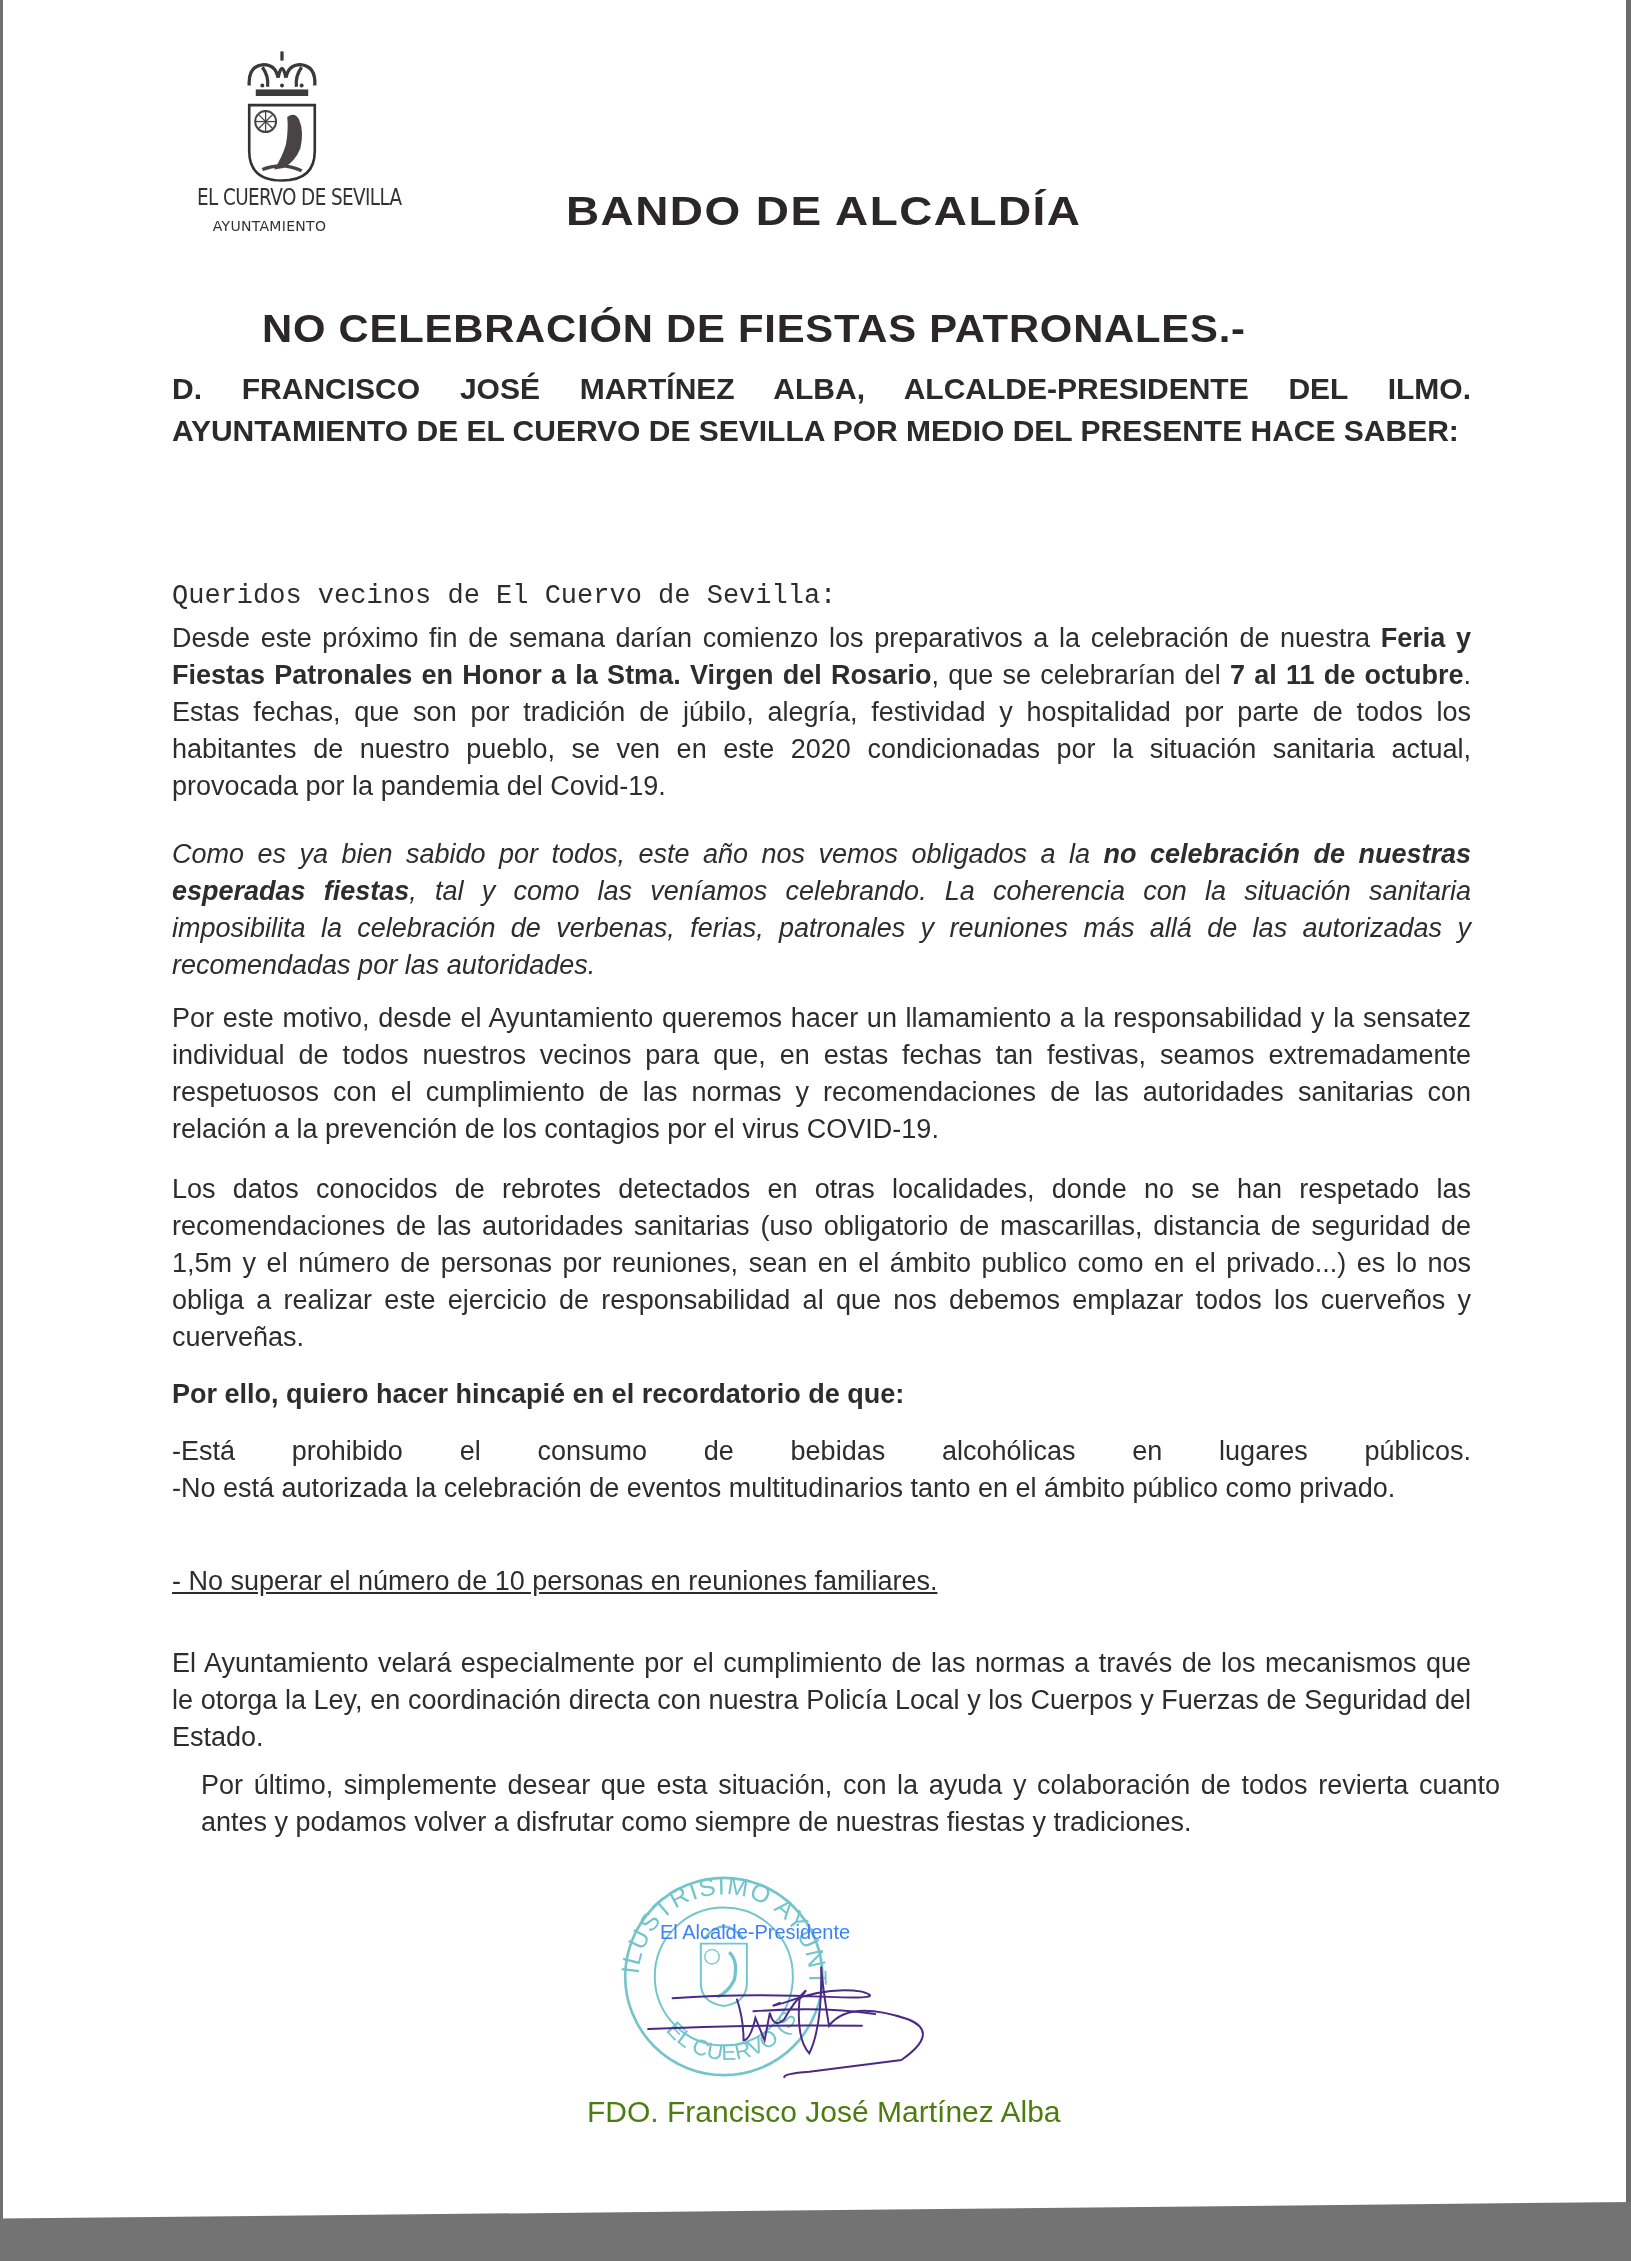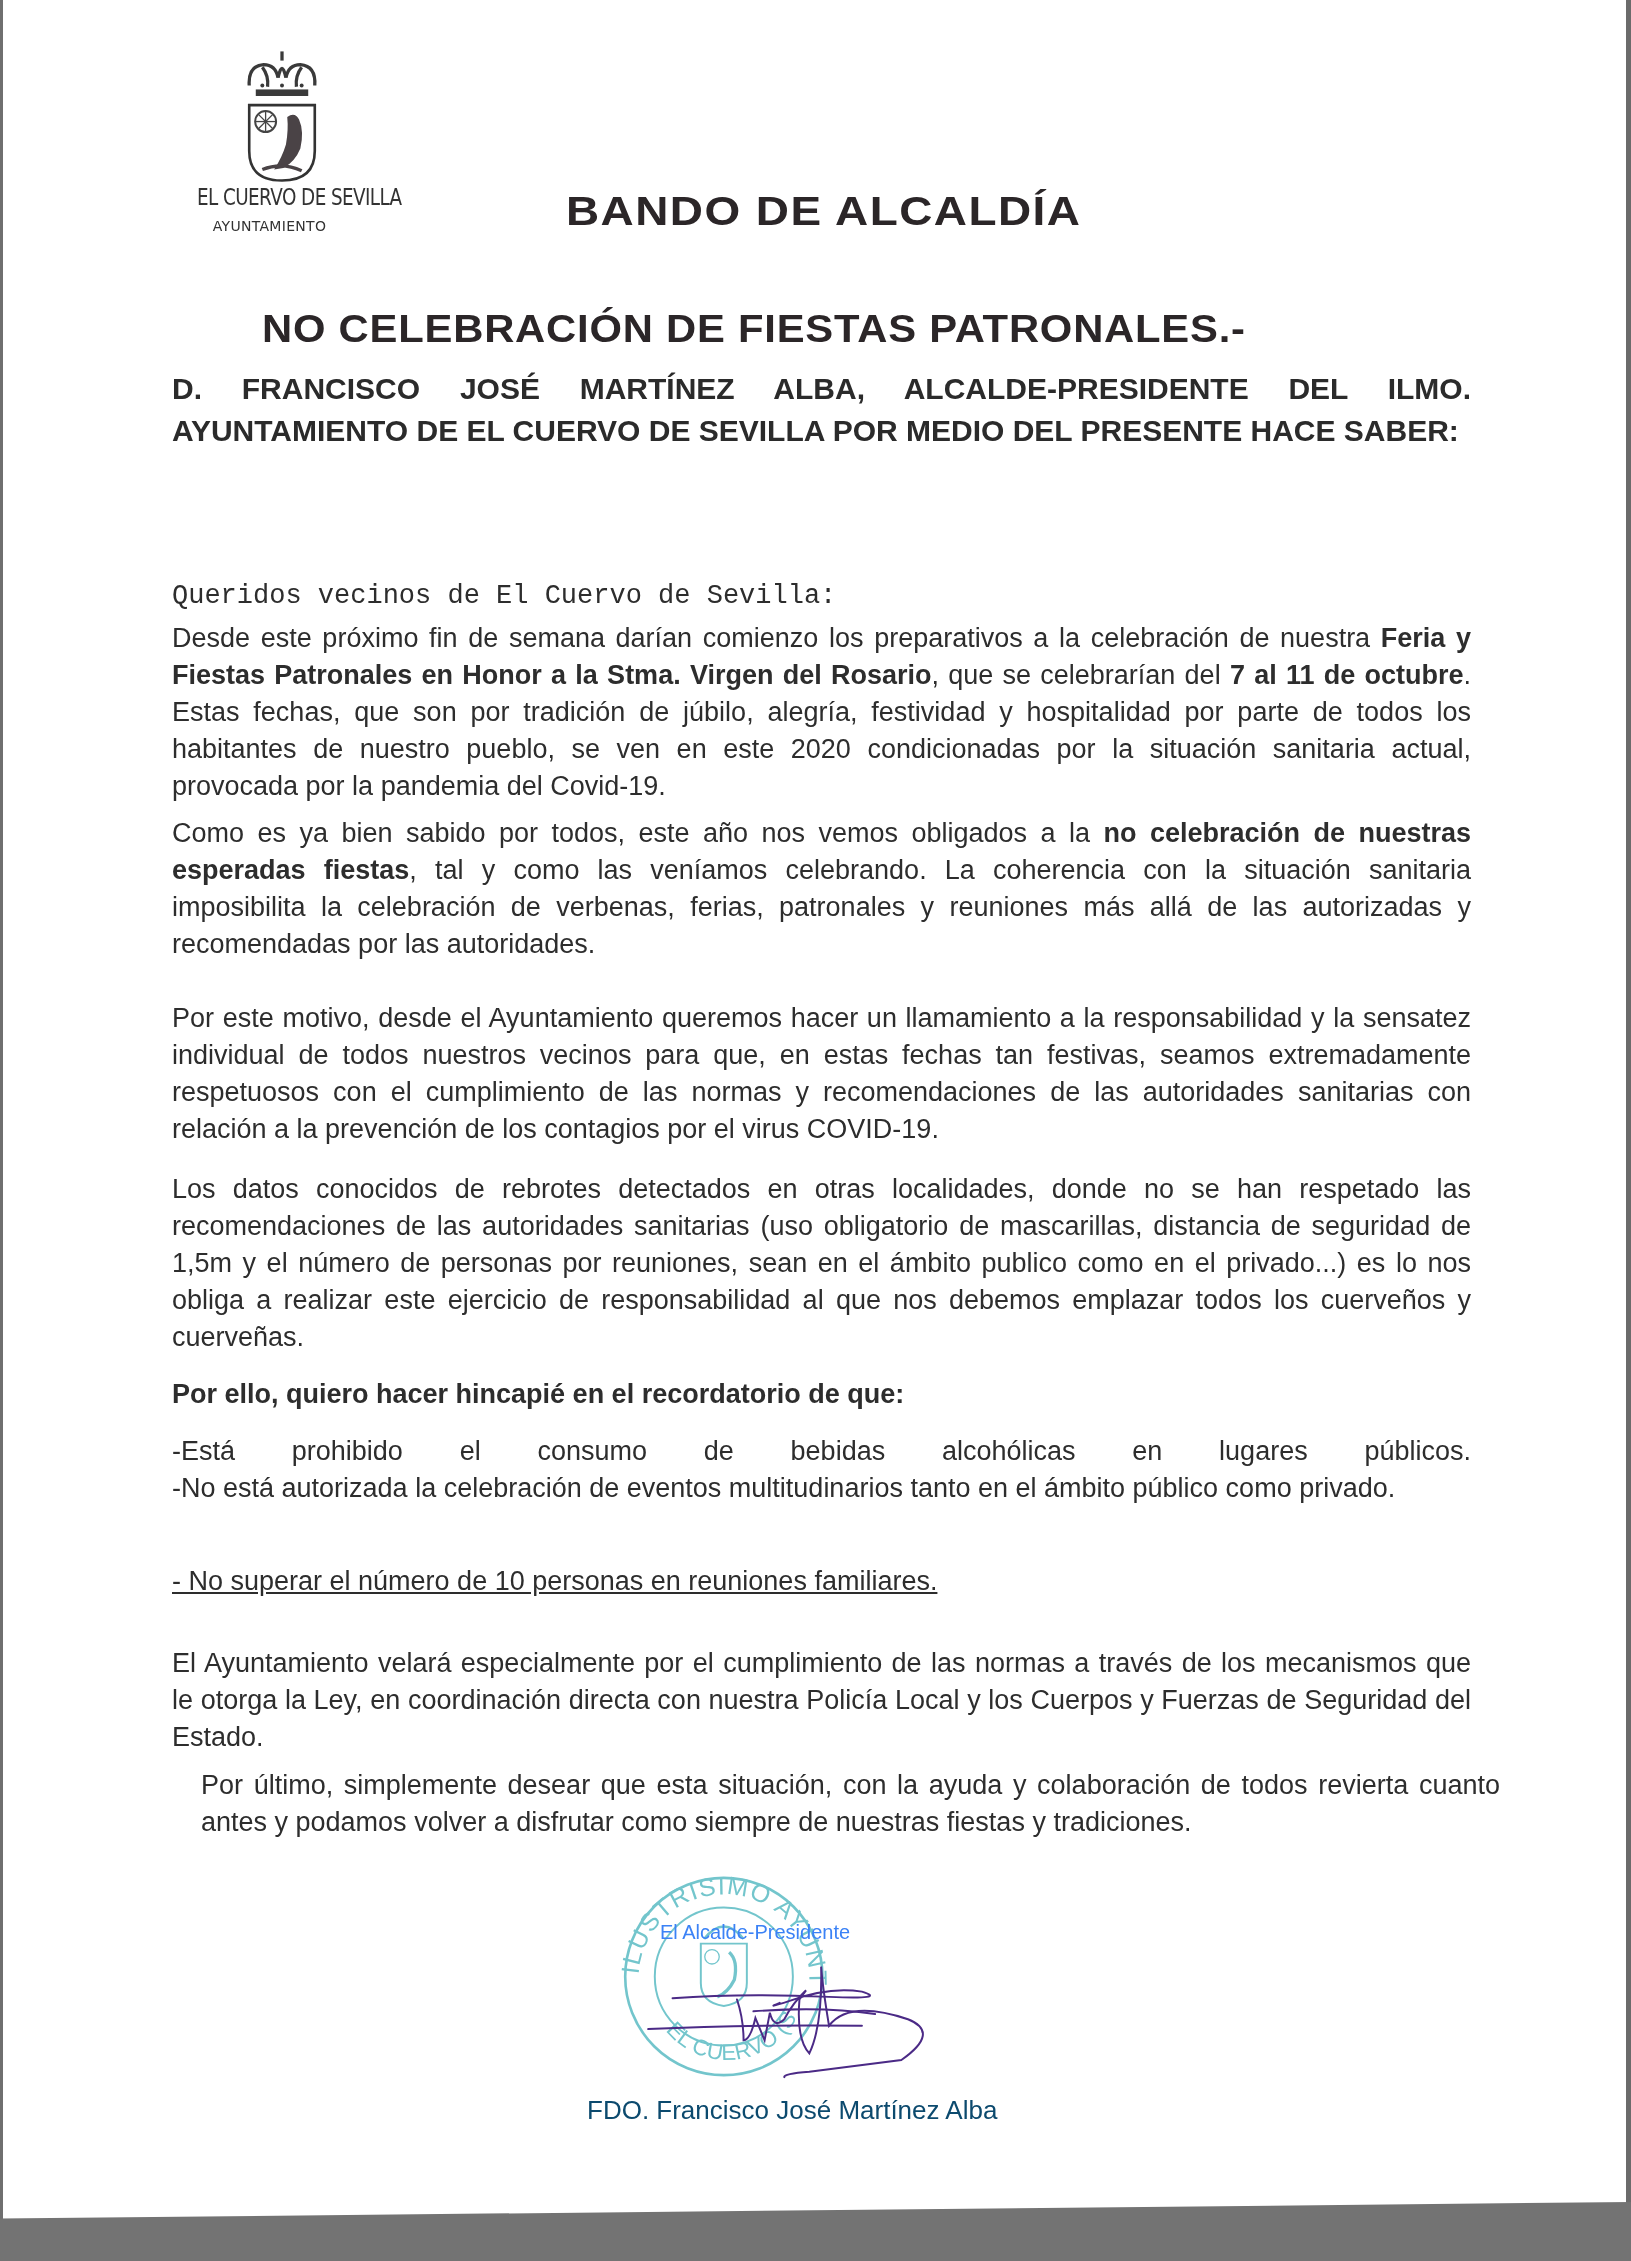--- a/index.html
+++ b/index.html
@@ -43,37 +43,37 @@
     text-align: justify; text-align-last: left;
   }
   .body-text {
     position: absolute; left: 172px; width: 1299px;
     font-size: 27px; line-height: 37px; color: #2d2d2d;
     text-align: justify;
   }
   .body-text b { font-weight: 700; }
   .greeting { top: 578px; font-family: Liberation Mono, monospace; }
   .p1 { top: 620px; }
-  .p2 { top: 815px; }
+  .p2 { top: 836px; font-style: italic; }
   .p3 { top: 1000px; }
   .p4 { top: 1171px; }
   .emph { top: 1376px; font-weight: 700; }
   .b1 { top: 1433px; text-align-last: justify; }
   .b2 { top: 1470px; }
   .b3 { top: 1563px; text-decoration: underline; }
   .p5 { top: 1645px; }
   .p6 { top: 1767px; margin-left: 29px; }
   .sig-wrap { position: absolute; left: 612px; top: 1868px; width: 513px; height: 217px; }
   .sig-label {
     position: absolute; left: 660px; top: 1921px;
     font-size: 20px; color: #3b82f6; white-space: nowrap;
   }
   .sig-name {
     position: absolute; left: 587px; top: 2095px;
-    font-size: 26px; color: #0c4a6e; white-space: nowrap;
+    font-size: 30px; color: #4d7c0f; white-space: nowrap;
   }
 </style>
 </head>
 <body>
 
 <div class="scan-left"></div>
 <div class="scan-right"></div>
 
 <div class="logo">
   <svg width="118" height="138" viewBox="0 0 180 210">

